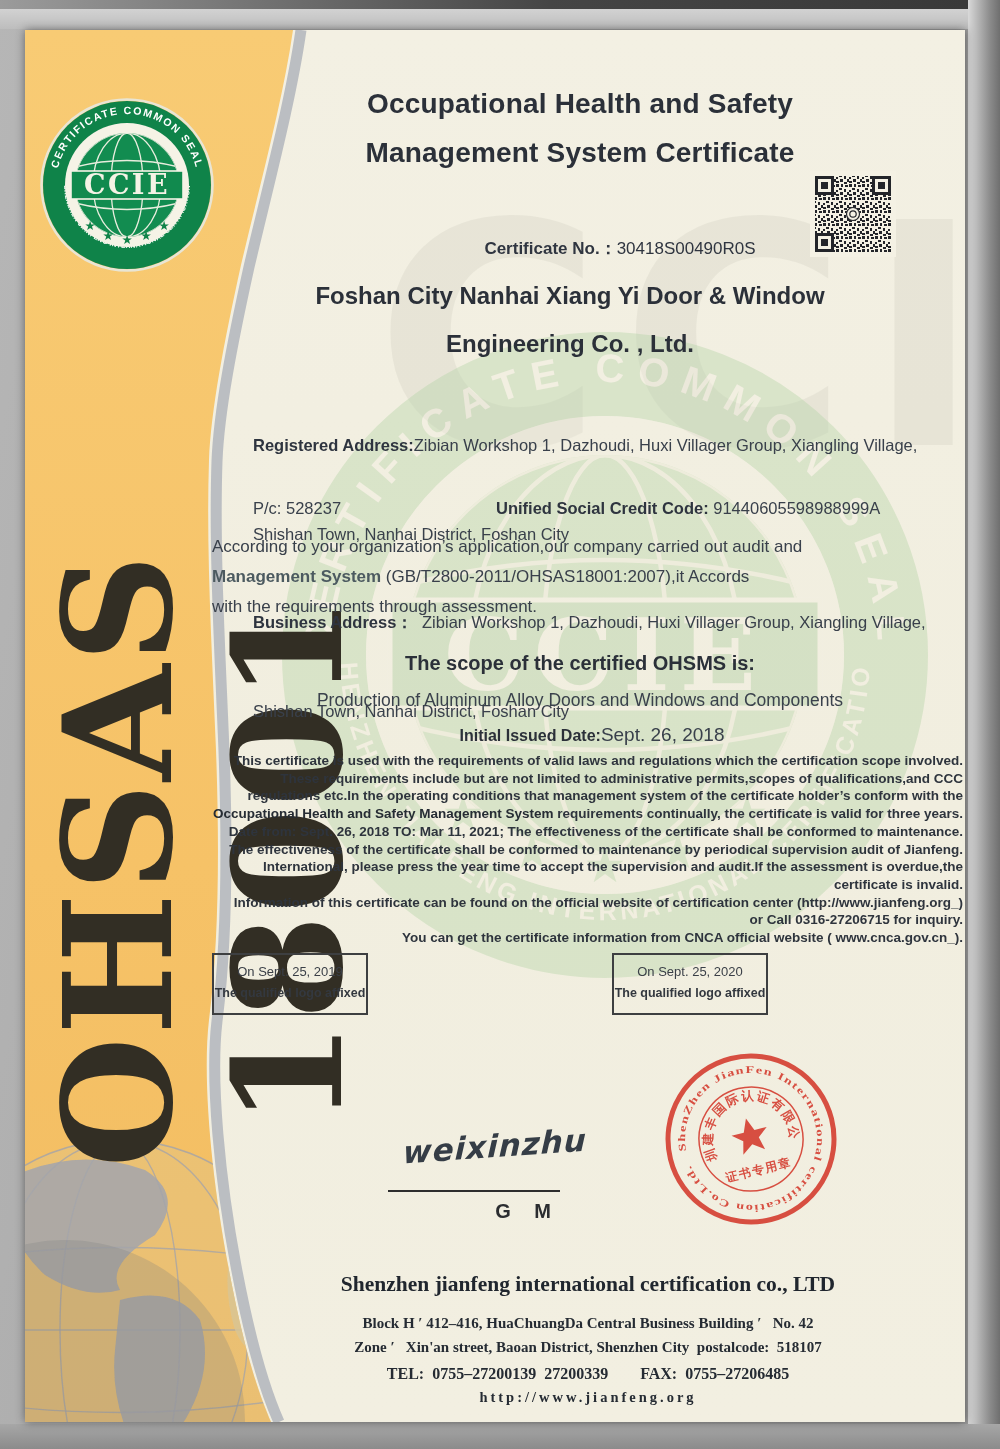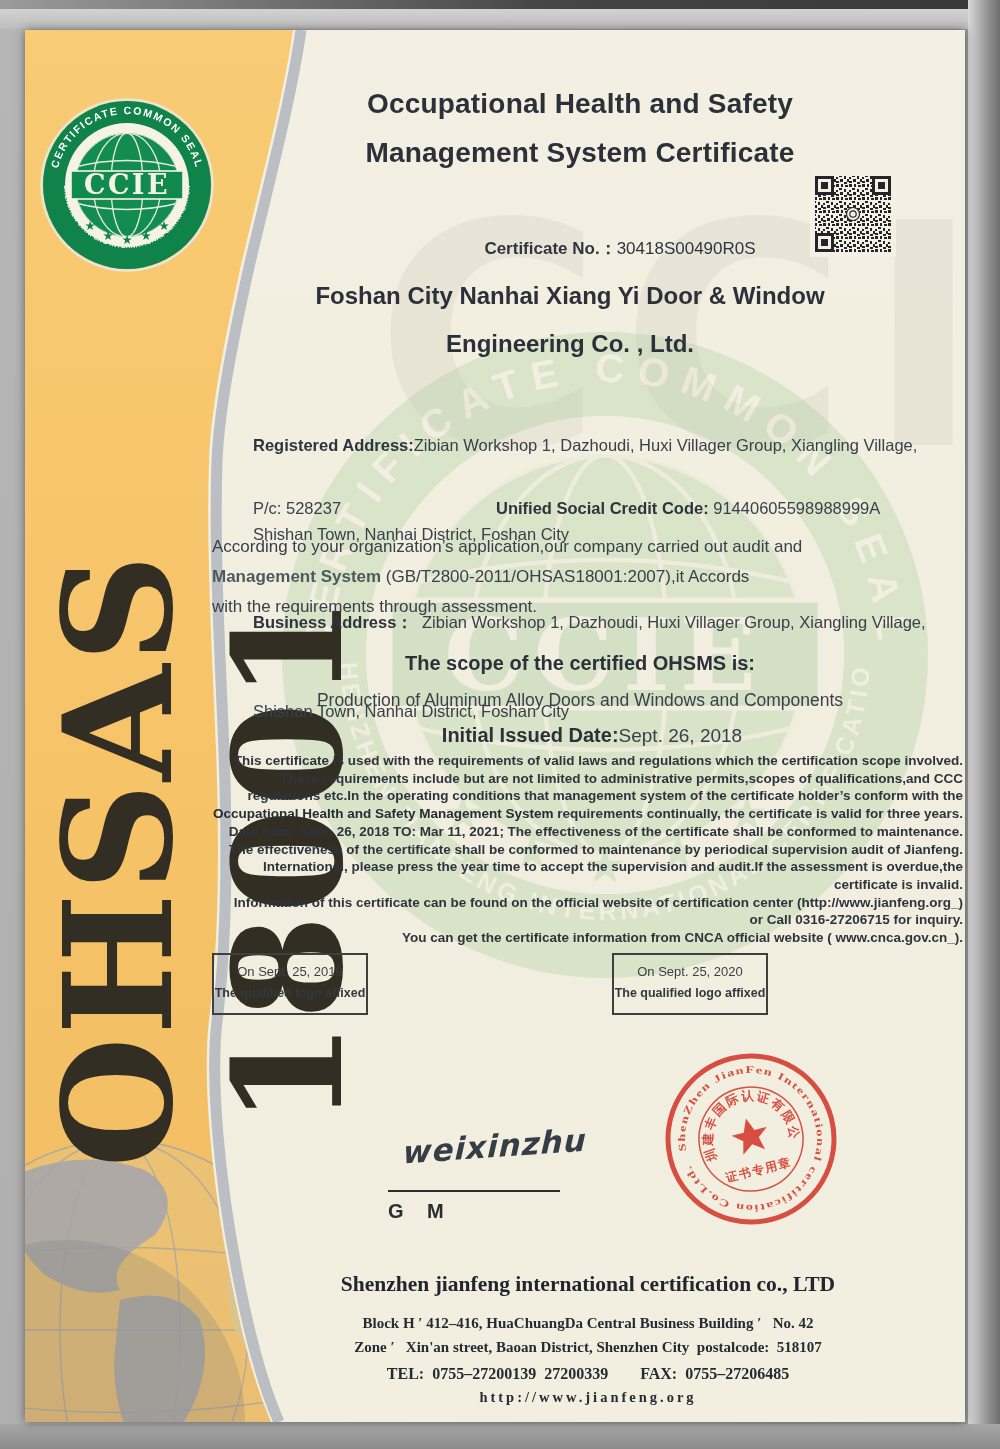--- a/index.html
+++ b/index.html
@@ -15,32 +15,32 @@
   .certno{font-size:17px;color:#2f3540;}
   .certno b{font-weight:bold;}
   .company{font-weight:bold;font-size:24px;color:#2b3039;}
   .detail{font-size:16.5px;color:#39404b;line-height:29.5px;margin-left:41px;}
   .detail b{color:#2e343f;}
   .stmt{font-size:17px;color:#39404b;line-height:30px;}
   .stmt .emph{font-weight:bold;color:#4c5a60;}
   .scopehead{font-weight:bold;font-size:20px;color:#2b3039;}
   .scopeval{font-size:17.5px;color:#3a414c;}
   .issued{font-size:19px;color:#39404b;}
-  .issued b{font-size:20px;color:#2b3039;margin-left:24px;}
+  .issued b{font-size:16px;color:#2b3039;margin-left:24px;}
   .fine{font-size:13.5px;font-weight:bold;color:#2e343d;line-height:17.7px;text-align:right;}
   .fine .emph{color:#262c34;}
   .sbox{border:2px solid #3d3f41;}
   .sbox .l1{font-size:13px;color:#3a3f47;margin-top:9px;}
   .sbox .l2{font-size:12.5px;font-weight:bold;color:#33383f;margin-top:7px;}
   .ohsas{font-family:"DejaVu Serif",serif;font-weight:bold;font-size:150px;
          color:#322e24;letter-spacing:2px;text-align:center;
          transform:rotate(-90deg);line-height:170px;}
   .sig{font-family:"DejaVu Sans",sans-serif;font-style:italic;font-weight:bold;
        font-size:31px;color:#353d46;transform:rotate(-4deg) skewX(-6deg);letter-spacing:1px;}
-  .gm{font-weight:bold;font-size:20px;letter-spacing:9px;color:#2b2d30;text-align:left;}
+  .gm{font-weight:bold;font-size:20px;letter-spacing:9px;color:#2b2d30;text-align:right;}
   .footco{font-family:"Liberation Serif",serif;font-weight:bold;font-size:21.5px;color:#20262e;}
   .footaddr{font-family:"Liberation Serif",serif;font-weight:bold;font-size:15px;color:#252b33;}
   .foottel{font-family:"Liberation Serif",serif;font-weight:bold;font-size:16px;color:#252b33;}
   .footurl{font-family:"Liberation Serif",serif;font-weight:bold;font-size:14.5px;letter-spacing:3px;color:#252b33;}
   .ctr{text-align:center;}
 </style>
 </head>
 <body>
 
 <div id="stage">

